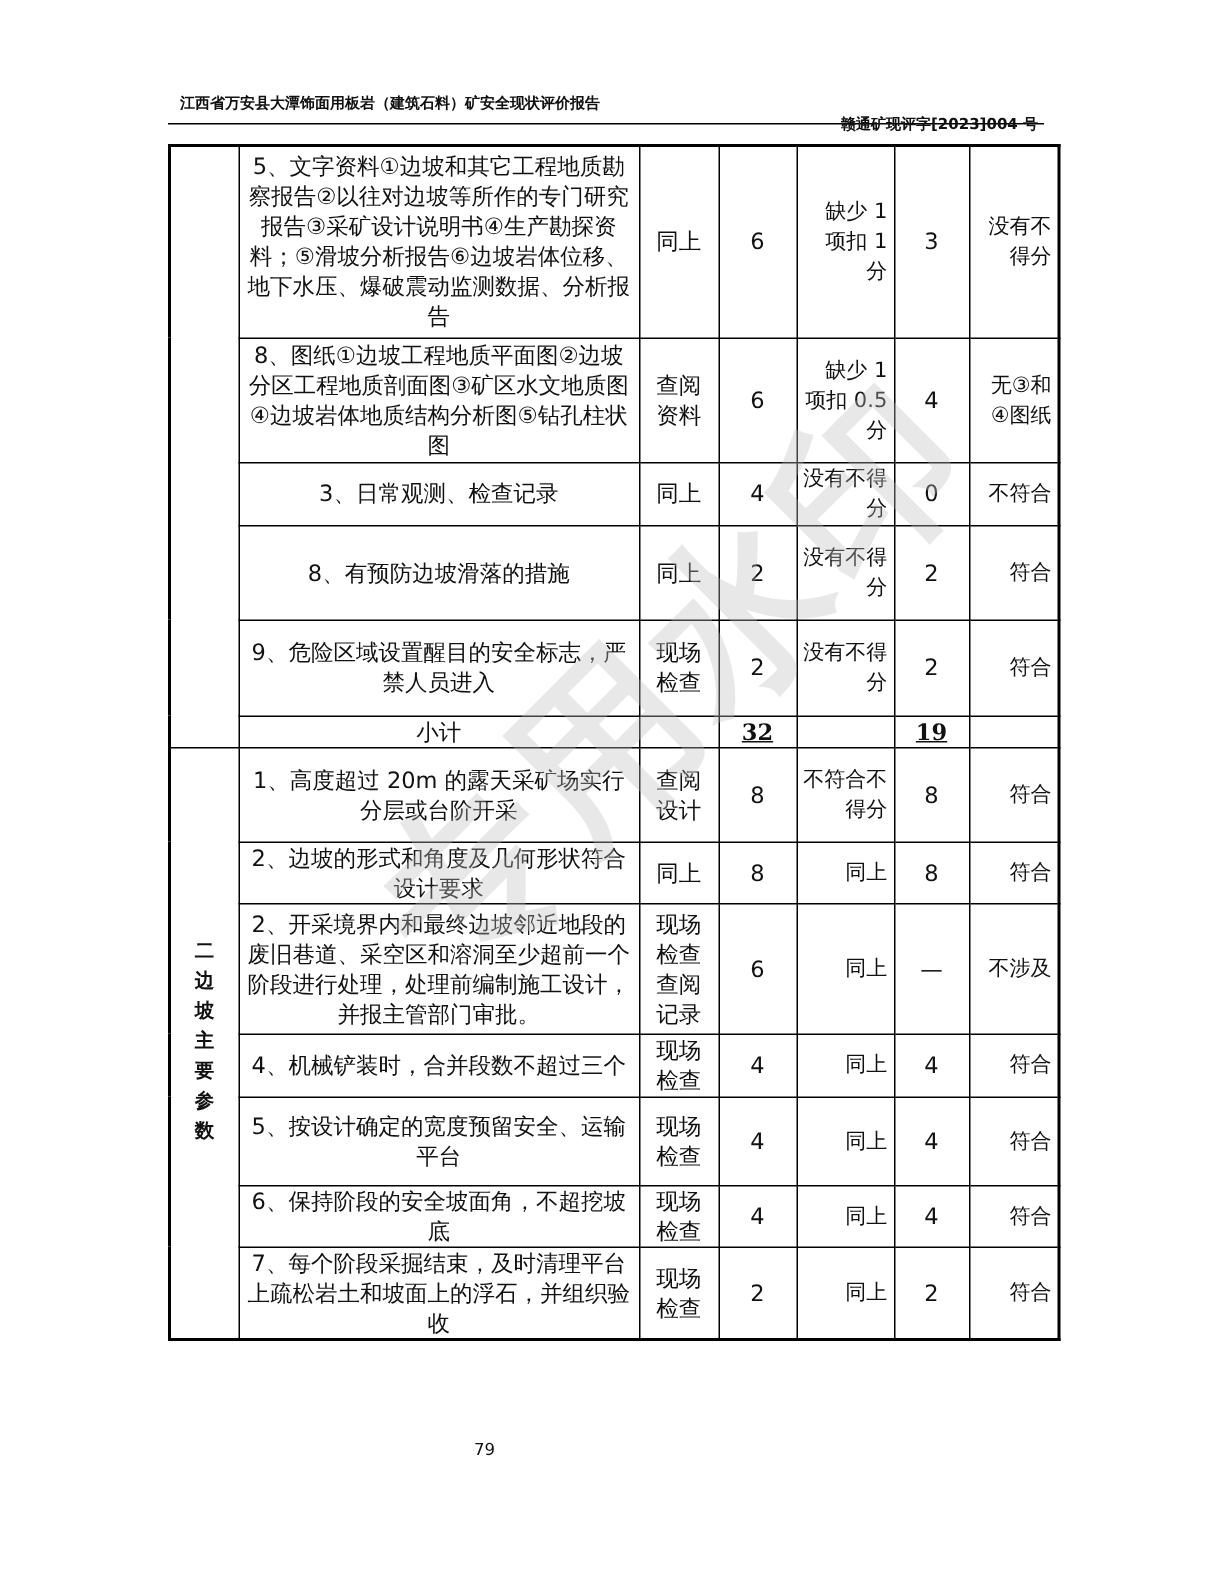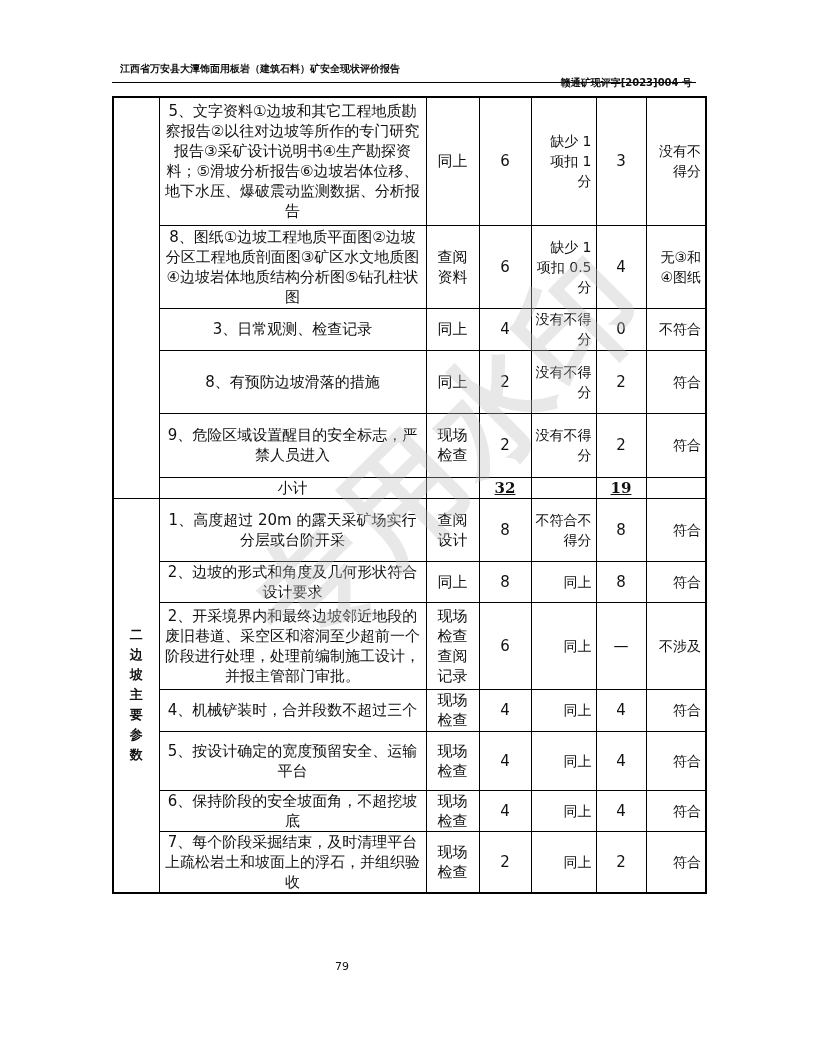--- a/index.html
+++ b/index.html
@@ -11,21 +11,21 @@
     .header .right { position: absolute; right: 4px; top: 16px; padding-left: 12px; }
     table.eval { position: absolute; left: 112px; top: 96px; border-collapse: collapse;
                  width: 593px; table-layout: fixed; border: 2.5px solid #000; font-size: 15px; }
     table.eval td { border: 1px solid #000; padding: 0 4px; vertical-align: middle; line-height: 20px; }
     td.item { text-align: center; padding-left: 5px; }
     td.c { text-align: center; }
     td.small { font-size: 14px; line-height: 19px; text-align: right; padding: 0 2px; }
     td.bold { font-weight: bold; font-family: "DejaVu Serif", serif; text-align: center; text-decoration: underline; }
     td.section { text-align: center; font-weight: bold; font-size: 13px; line-height: 27px; padding: 0; }
     .vtext { display: inline-block; width: 18px; word-break: break-all; }
-    .page-number { position: absolute; left: 0; width: 646px; top: 960px; text-align: center; font-size: 11px; padding-left: 19px; }
+    .page-number { position: absolute; left: 0; width: 646px; top: 960px; text-align: center; font-size: 11px; }
     .watermark { position: absolute; left: 220px; top: 380px; width: 460px; height: 200px;
                  transform: rotate(-45deg); transform-origin: center; font-size: 120px; color: rgba(190,190,190,0.35);
                  font-weight: bold; white-space: nowrap; pointer-events: none; letter-spacing: 4px; }
   </style>
 </head>
 <body>
 
 <div class="header">
   <span class="left">江西省万安县大潭饰面用板岩（建筑石料）矿安全现状评价报告</span>
   <span class="right">赣通矿现评字[2023]004 号</span>

